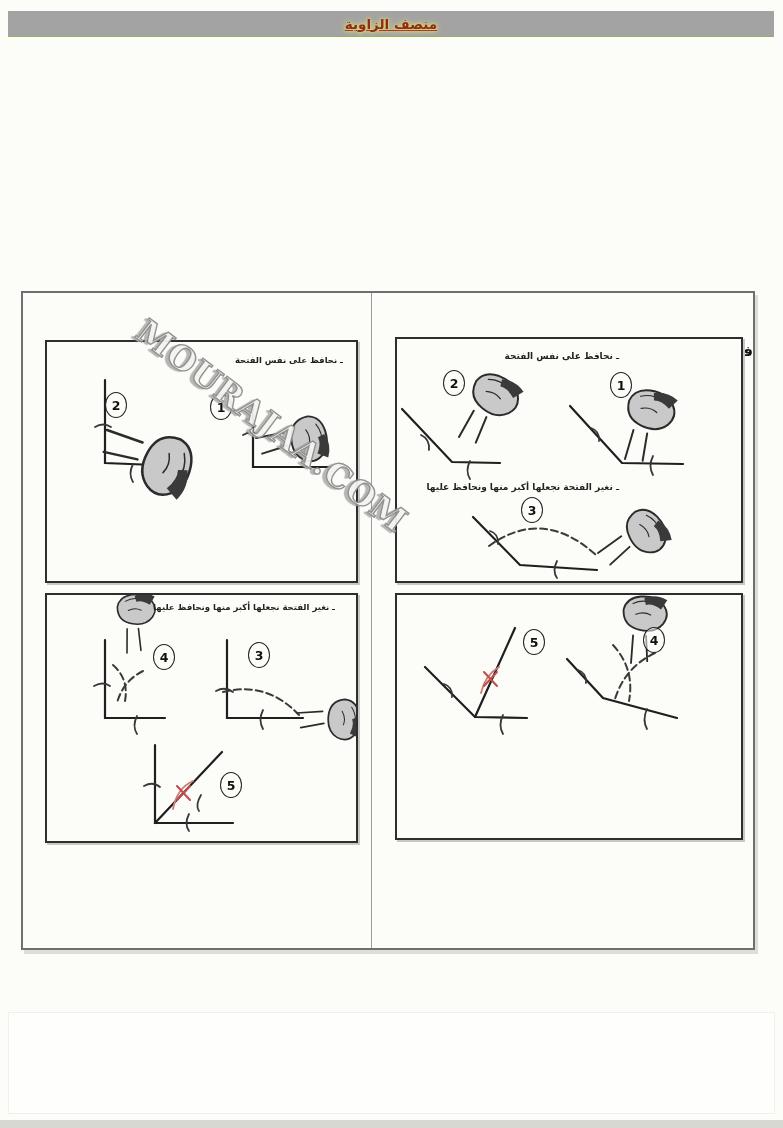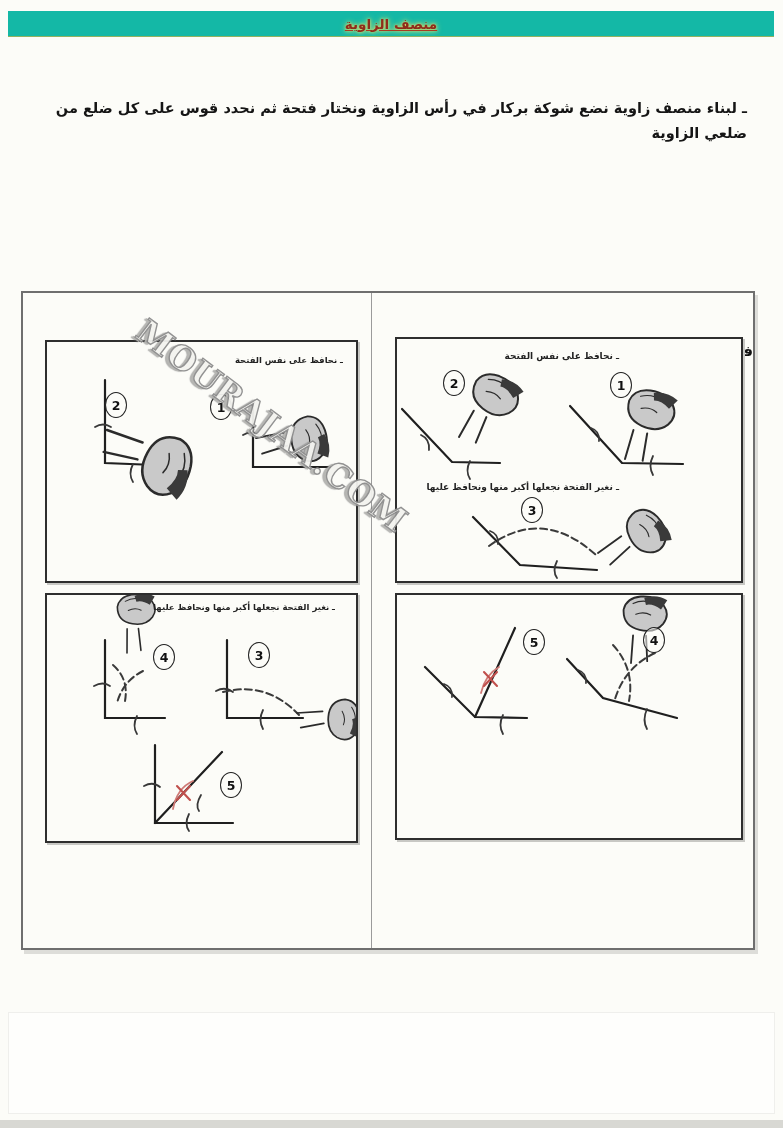--- a/index.html
+++ b/index.html
@@ -3,21 +3,21 @@
 <meta charset="utf-8">
 <style>
   html,body{margin:0;padding:0;}
   body{
     width:783px;height:1128px;position:relative;overflow:hidden;
     background:#fcfcf8;font-family:"DejaVu Sans",sans-serif;
   }
   
   .title-bar{
     position:absolute;left:8px;top:11px;width:766px;height:25px;
-    background:#14b8a6;display:flex;align-items:center;justify-content:center;
+    background:#a3a3a3;display:flex;align-items:center;justify-content:center;
     border-bottom:1px solid #93b260;
   }
   .title-text{
     font-size:13.5px;font-weight:bold;color:#8f2c1b;
     text-decoration:underline;text-decoration-color:#a83c22;
     text-shadow:0 0 3px #e9e066,0 0 6px #ece673;
     direction:rtl;letter-spacing:.3px;
   }
   
   .instructions{
@@ -96,21 +96,20 @@
       <path class="sleeve" d="M2,-72 q12,-7 25,-2 l-5,11 q-10,-5 -17,-2 z"></path>
     </g>
   </defs>
 </svg>
 
 <div class="title-bar">
   <span class="title-text">منصف الزاوية</span>
 </div>
 
 <div class="instructions">
-  <p>ـ لبناء منصف زاوية نضع شوكة بركار في رأس الزاوية ونختار فتحة ثم نحدد قوس على كل ضلع من ضلعي الزاوية</p>
 </div>
 
 <div class="examples-box">
   <div class="v-divider"></div>
 
   <div class="example-label label-ex1">فتحة 1:</div>
   <div class="example-label label-ex2">مثال 2:</div>
 
   <div class="panel p-ex1a">
     <svg width="344" height="242" viewBox="0 0 344 242">

